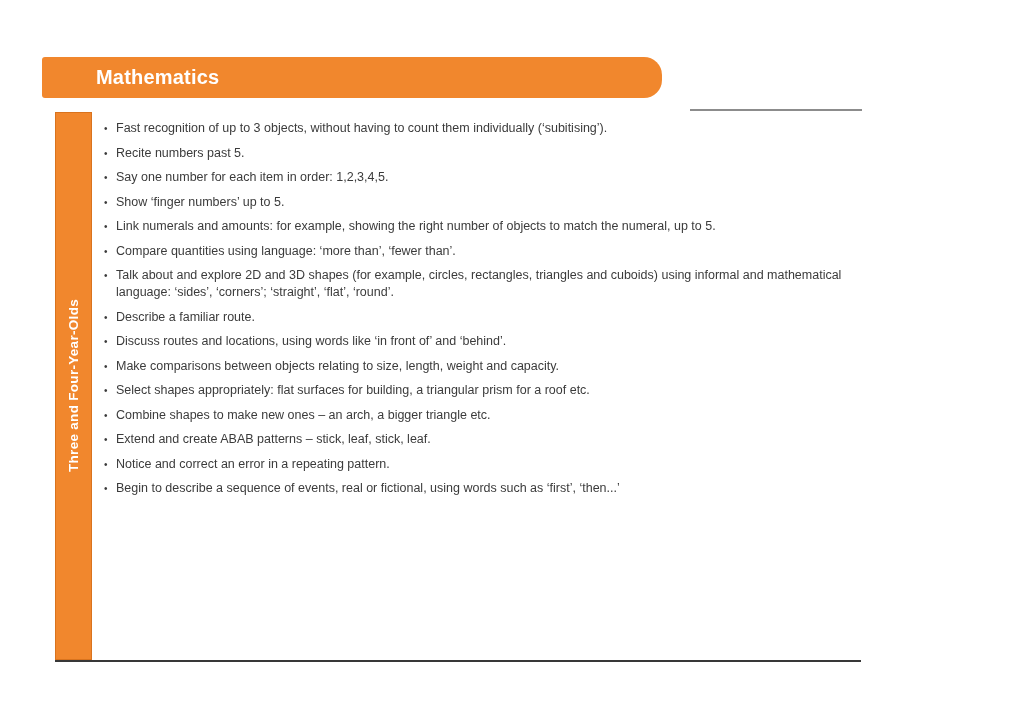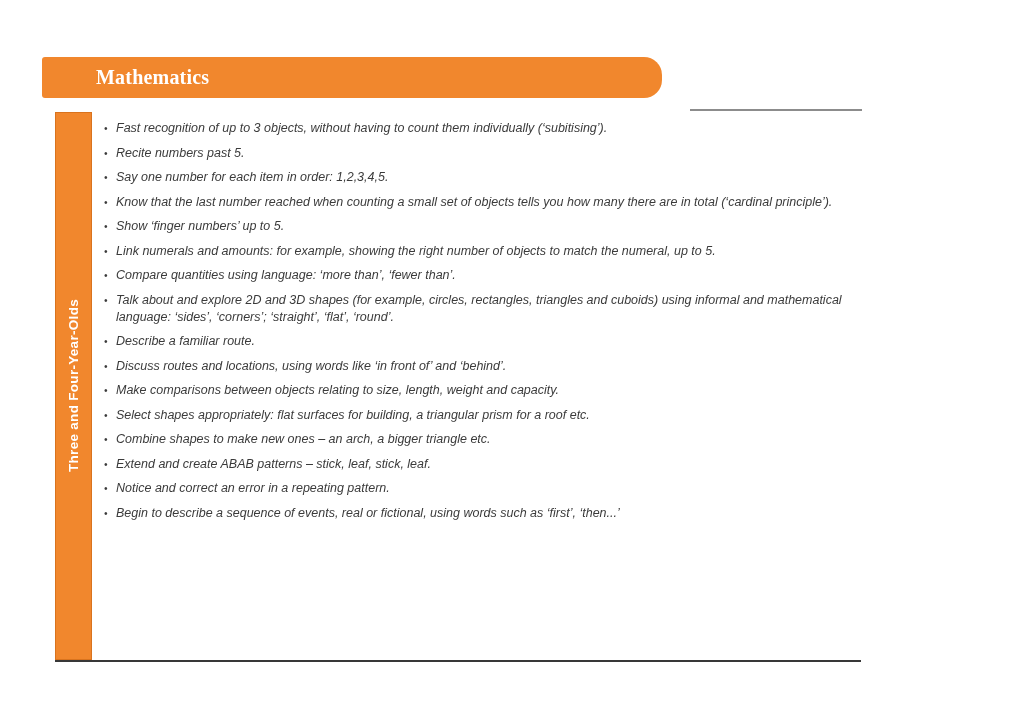--- a/index.html
+++ b/index.html
@@ -32,21 +32,20 @@
     border-radius: 3px 18px 18px 3px;
     display: flex;
     align-items: center;
   }
   .title {
     color: #FFFFFF;
     font-weight: bold;
     font-size: 20px;
     padding-left: 54px;
     letter-spacing: 0.2px;
-    font-family: Liberation Serif, serif;
   }
   .top-rule {
     position: absolute;
     left: 690px;
     top: 109px;
     width: 172px;
     height: 2px;
     background: var(--rule-gray);
   }
   .content {
@@ -79,21 +78,20 @@
     white-space: nowrap;
   }
   .list-area {
     flex: 1 1 auto;
     padding: 8px 4px 0 11px;
   }
   ul.bullets {
     list-style: none;
     margin: 0;
     padding: 0;
-    font-style: italic;
   }
   ul.bullets li {
     position: relative;
     padding-left: 13px;
     font-size: 12.5px;
     line-height: 17px;
     color: var(--text);
     margin-bottom: 7.5px;
   }
   ul.bullets li::before {
@@ -125,21 +123,20 @@
 
 <div class="content">
   <div class="strip">
     <span class="strip-label">Three and Four-Year-Olds</span>
   </div>
   <div class="list-area">
     <ul class="bullets">
       <li>Fast recognition of up to 3 objects, without having to count them individually (‘subitising’).</li>
       <li>Recite numbers past 5.</li>
       <li>Say one number for each item in order: 1,2,3,4,5.</li>
-      <li>Know that the last number reached when counting a small set of objects tells you how many there are in total (‘cardinal principle’).</li>
       <li>Show ‘finger numbers’ up to 5.</li>
       <li>Link numerals and amounts: for example, showing the right number of objects to match the numeral, up to 5.</li>
       <li>Compare quantities using language: ‘more than’, ‘fewer than’.</li>
       <li>Talk about and explore 2D and 3D shapes (for example, circles, rectangles, triangles and cuboids) using informal and mathematical language: ‘sides’, ‘corners’; ‘straight’, ‘flat’, ‘round’.</li>
       <li>Describe a familiar route.</li>
       <li>Discuss routes and locations, using words like ‘in front of’ and ‘behind’.</li>
       <li>Make comparisons between objects relating to size, length, weight and capacity.</li>
       <li>Select shapes appropriately: flat surfaces for building, a triangular prism for a roof etc.</li>
       <li>Combine shapes to make new ones – an arch, a bigger triangle etc.</li>
       <li>Extend and create ABAB patterns – stick, leaf, stick, leaf.</li>

